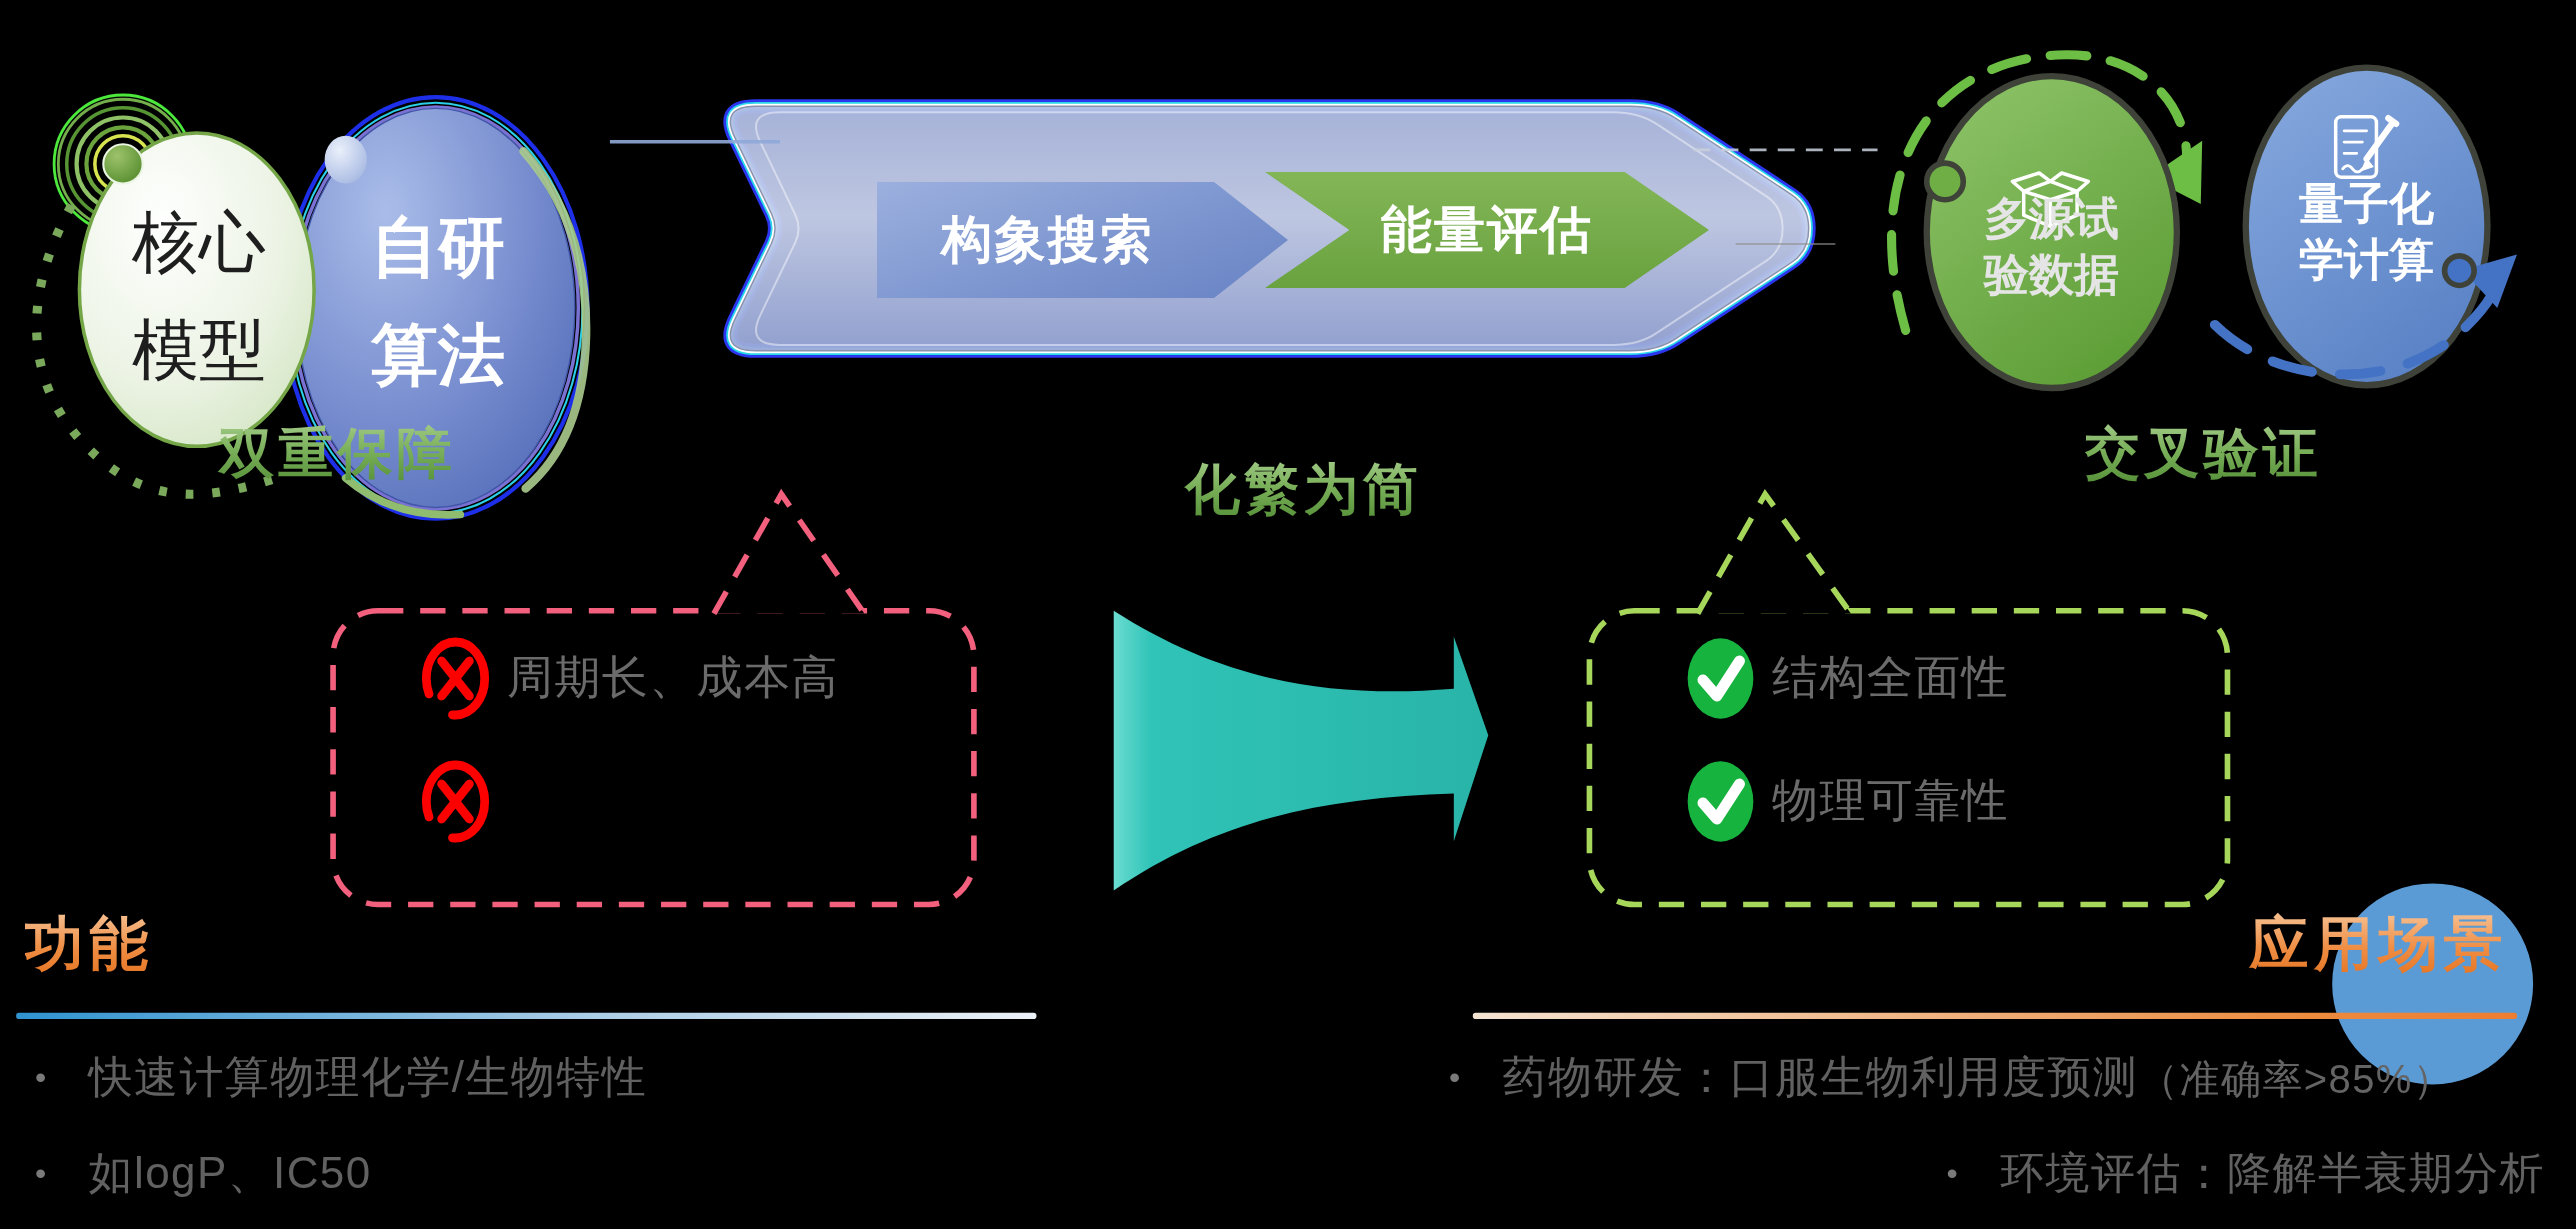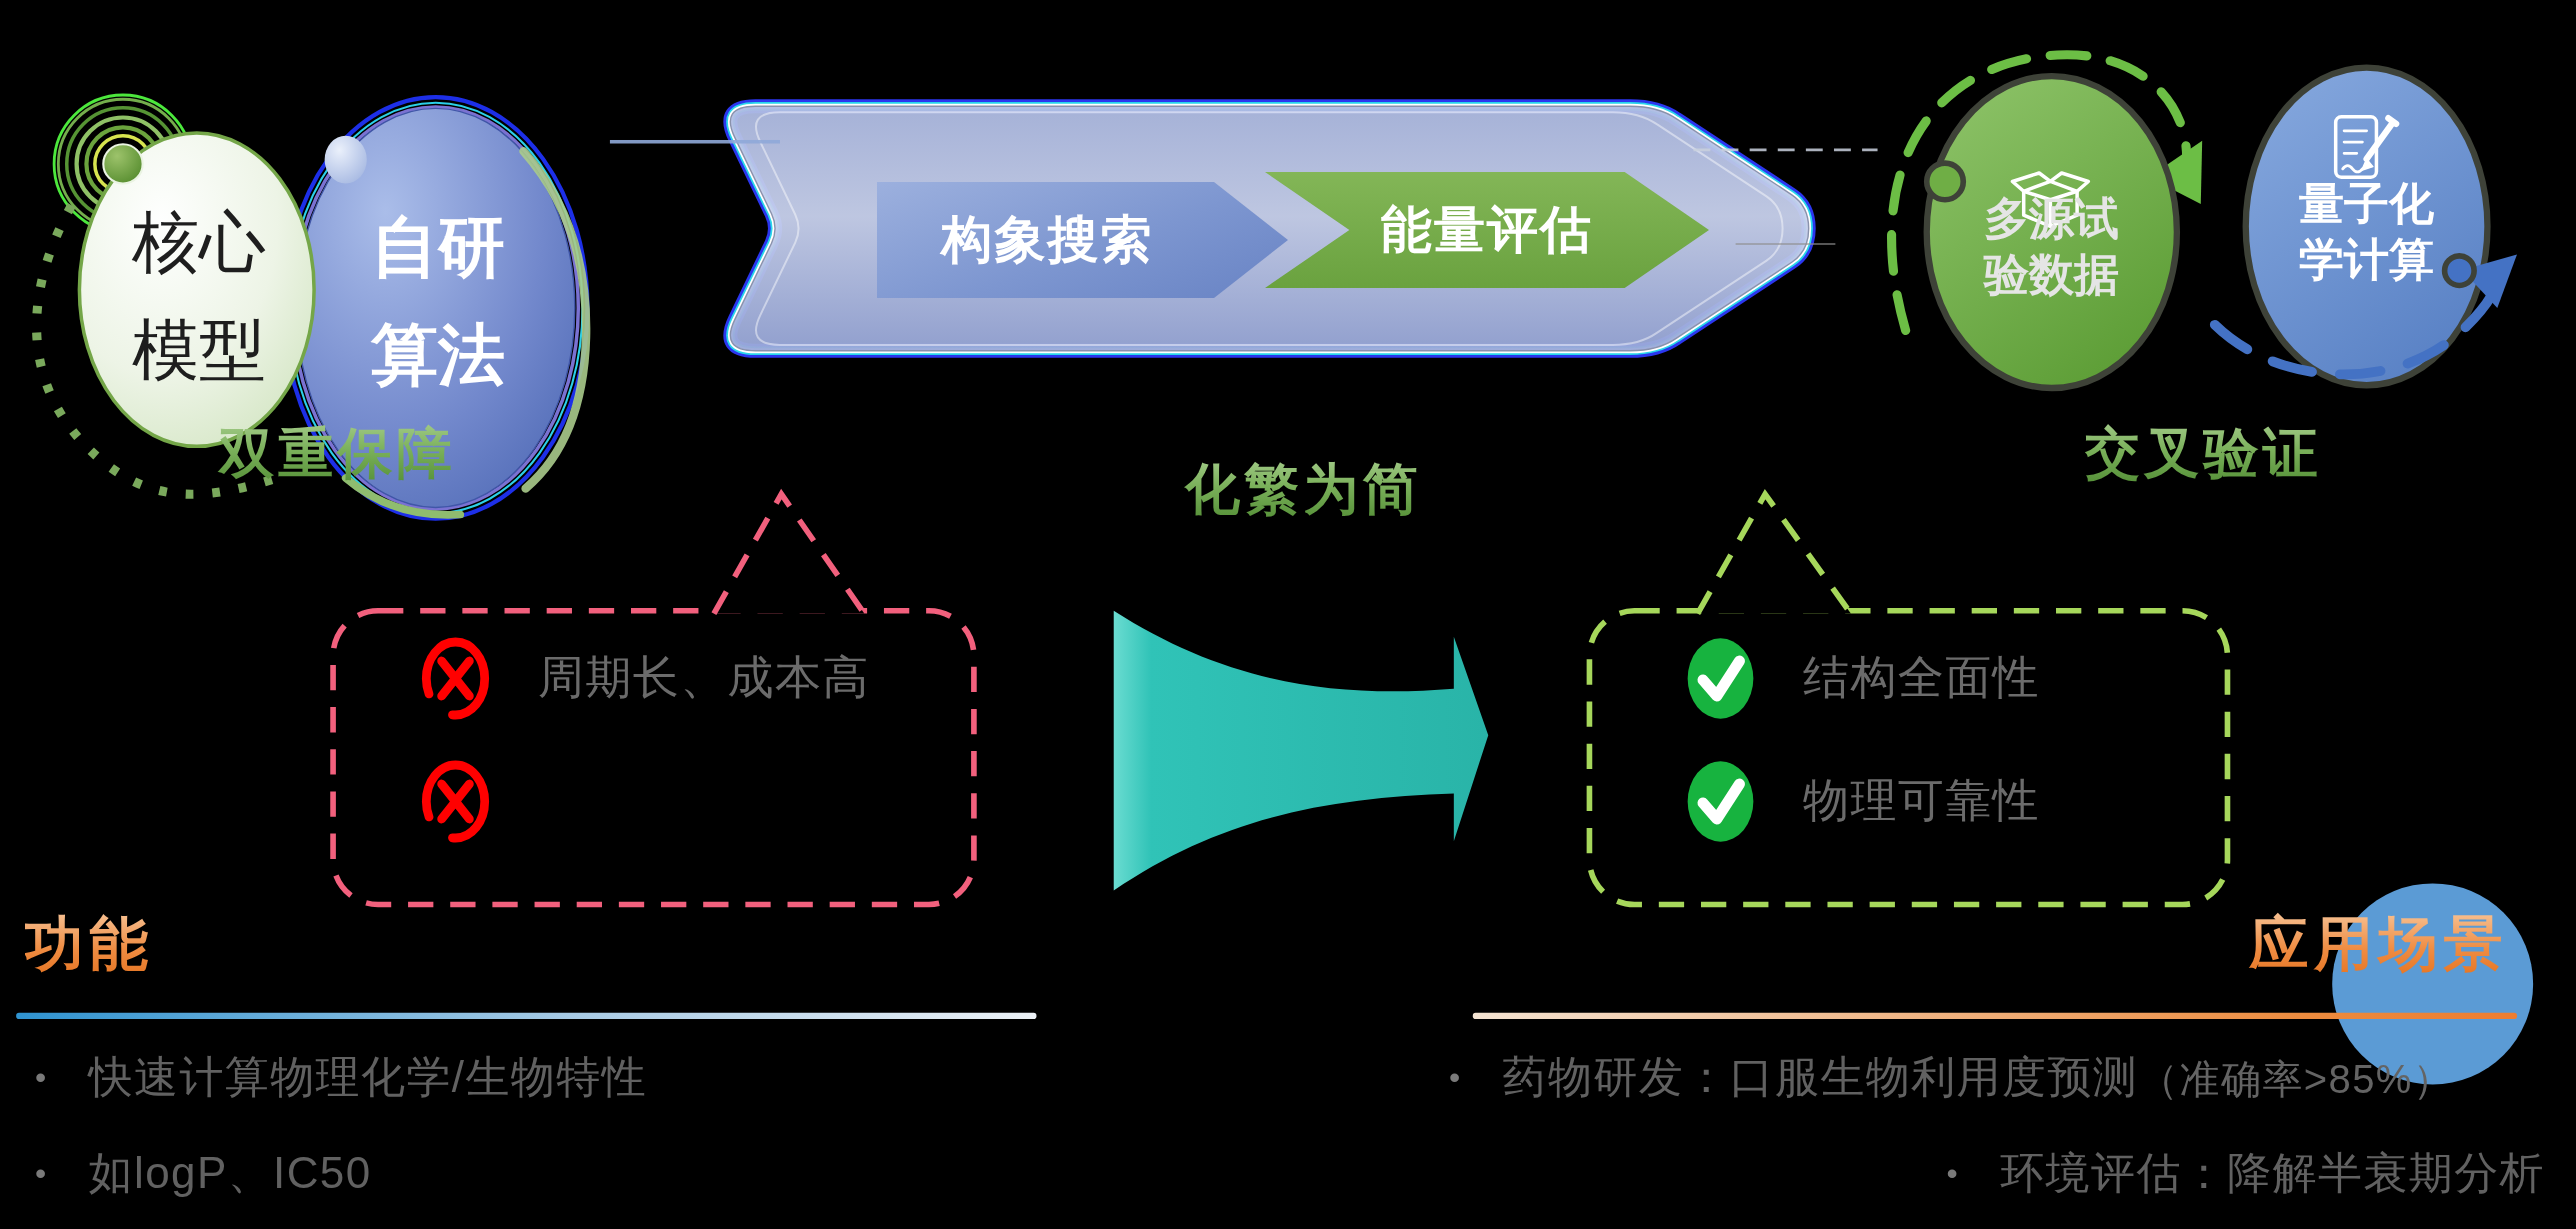--- a/index.html
+++ b/index.html
@@ -38,21 +38,21 @@
       background:linear-gradient(160deg,#9CB0DE 0%,#7D96D0 55%,#6883C4 100%);
       justify-content:center;padding-right:0;margin-top:10px;}
   .step-blue span{margin-right:70px;}
   .step-green{left:1265px;top:172px;width:444px;
       clip-path:polygon(0 0,81% 0,100% 50%,81% 100%,0 100%,19% 50%);
       background:linear-gradient(180deg,#83B657 0%,#6AA23F 100%);
       justify-content:center;}
   .step-arrow{filter:drop-shadow(7px 8.4px 7px rgba(0,0,25,.35));}
 
   
-  .note-row{display:flex;align-items:center;gap:46px;height:94px;}
+  .note-row{display:flex;align-items:center;gap:15px;height:94px;}
   .note-row .txt{font-size:46px;color:#6B6B6B;letter-spacing:1.4px;white-space:nowrap;}
   .p-row1{left:419px;top:631px;}
   .p-row2{left:419px;top:754px;}
   .b-row1{left:1684px;top:631px;}
   .b-row2{left:1684px;top:754px;}
 
   
   .section-heading{font-size:59px;font-weight:800;letter-spacing:5.6px;
       background-image:linear-gradient(180deg,#F8CBA2 0%,#EF8C42 55%,#E26F1B 100%);}
   .fn-heading{left:24.6px;top:905px;}

